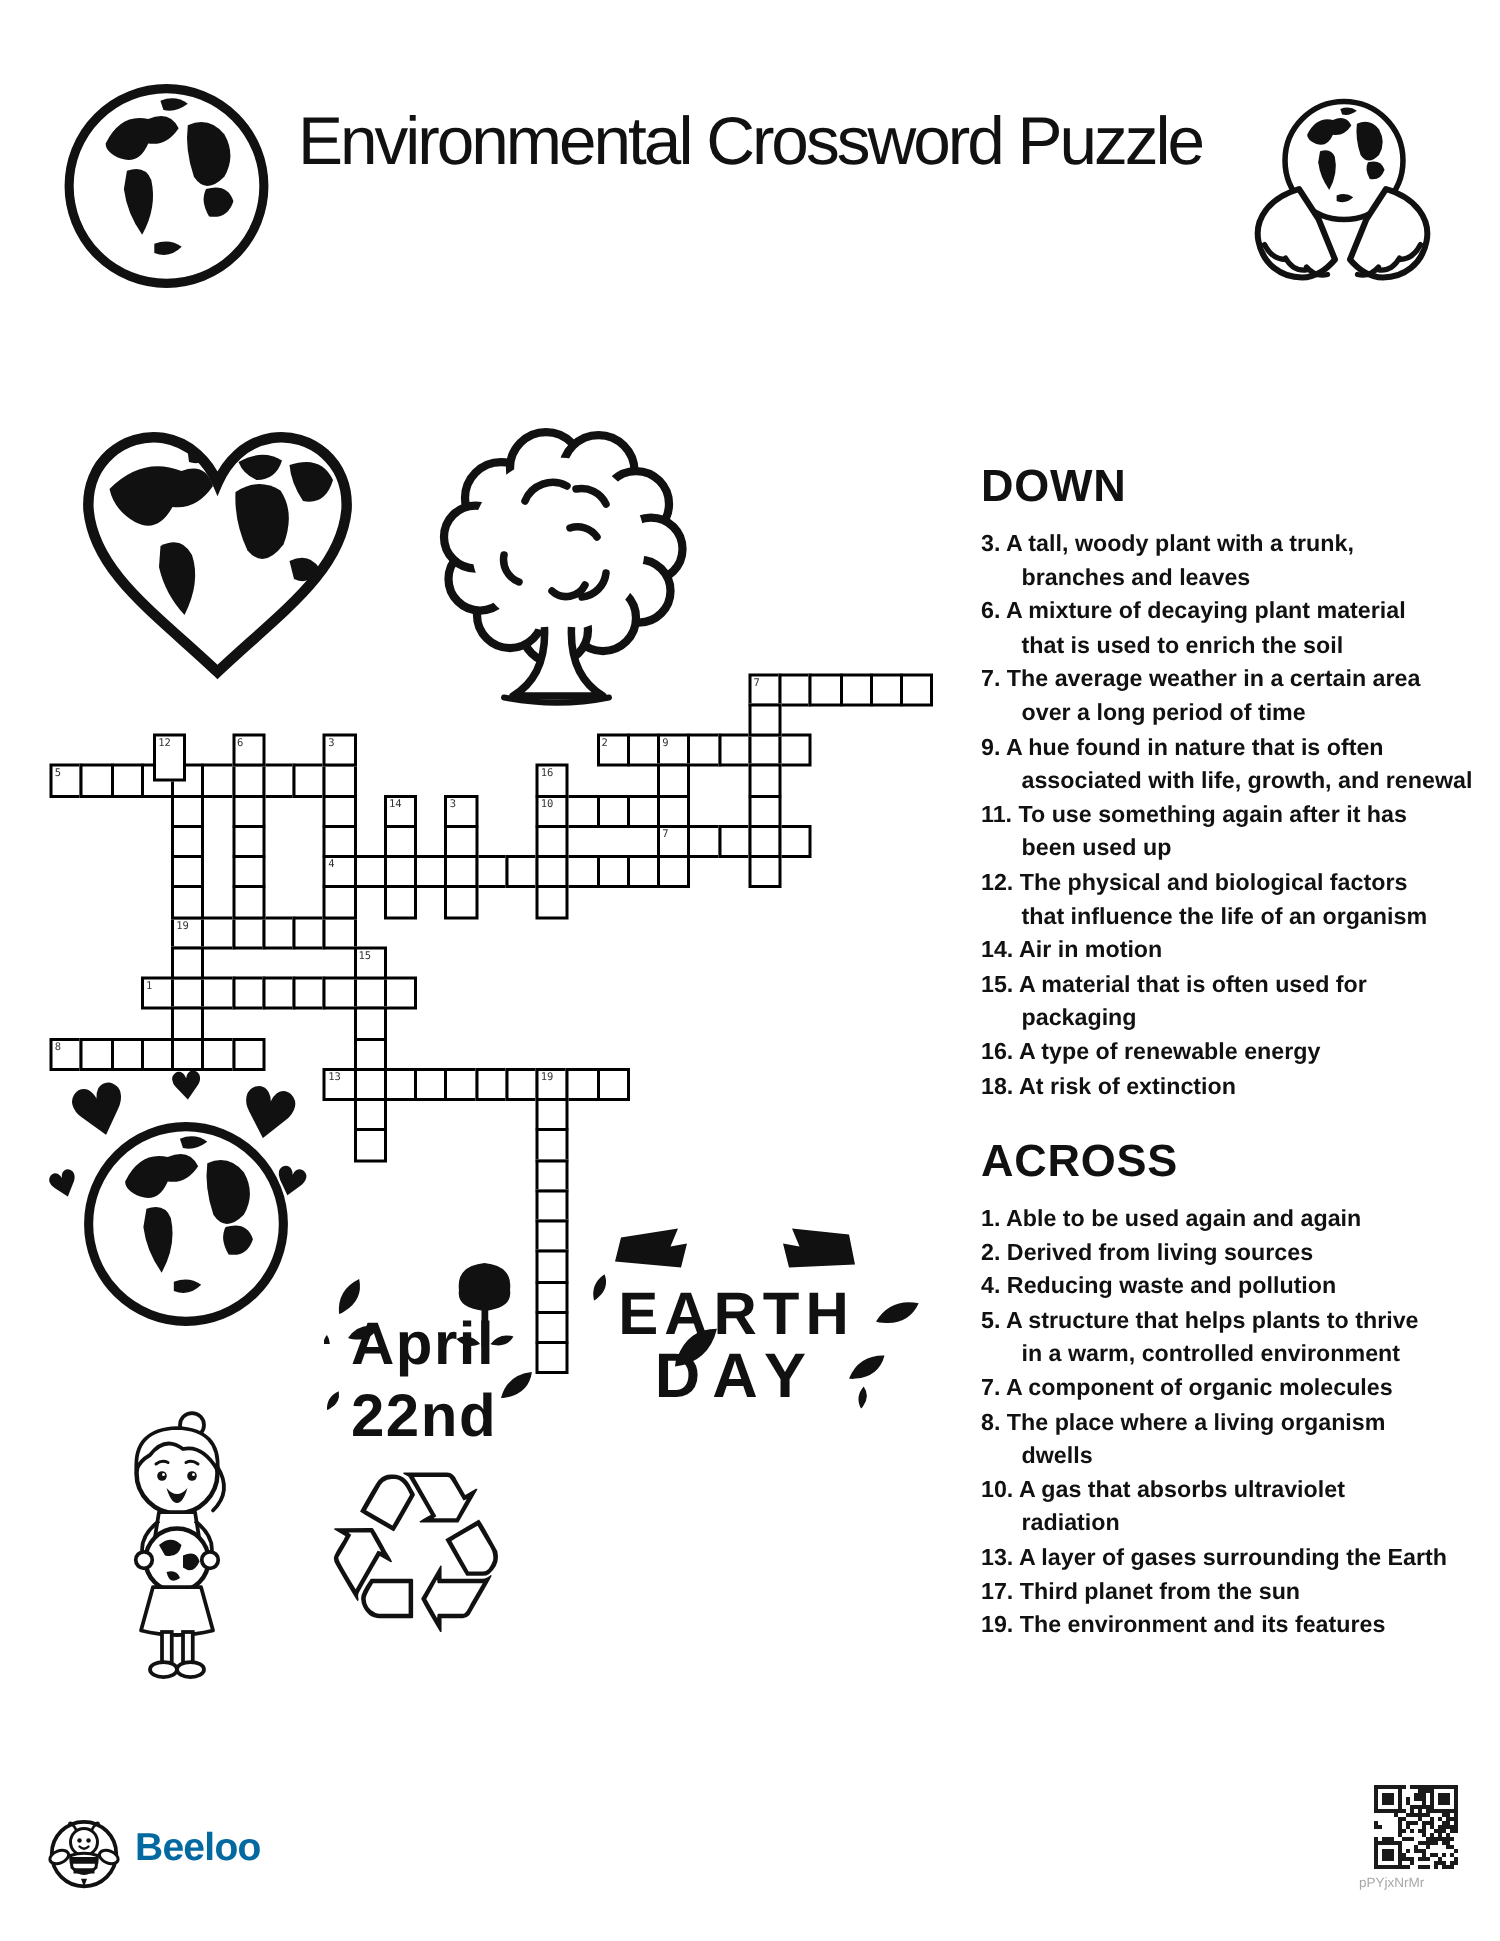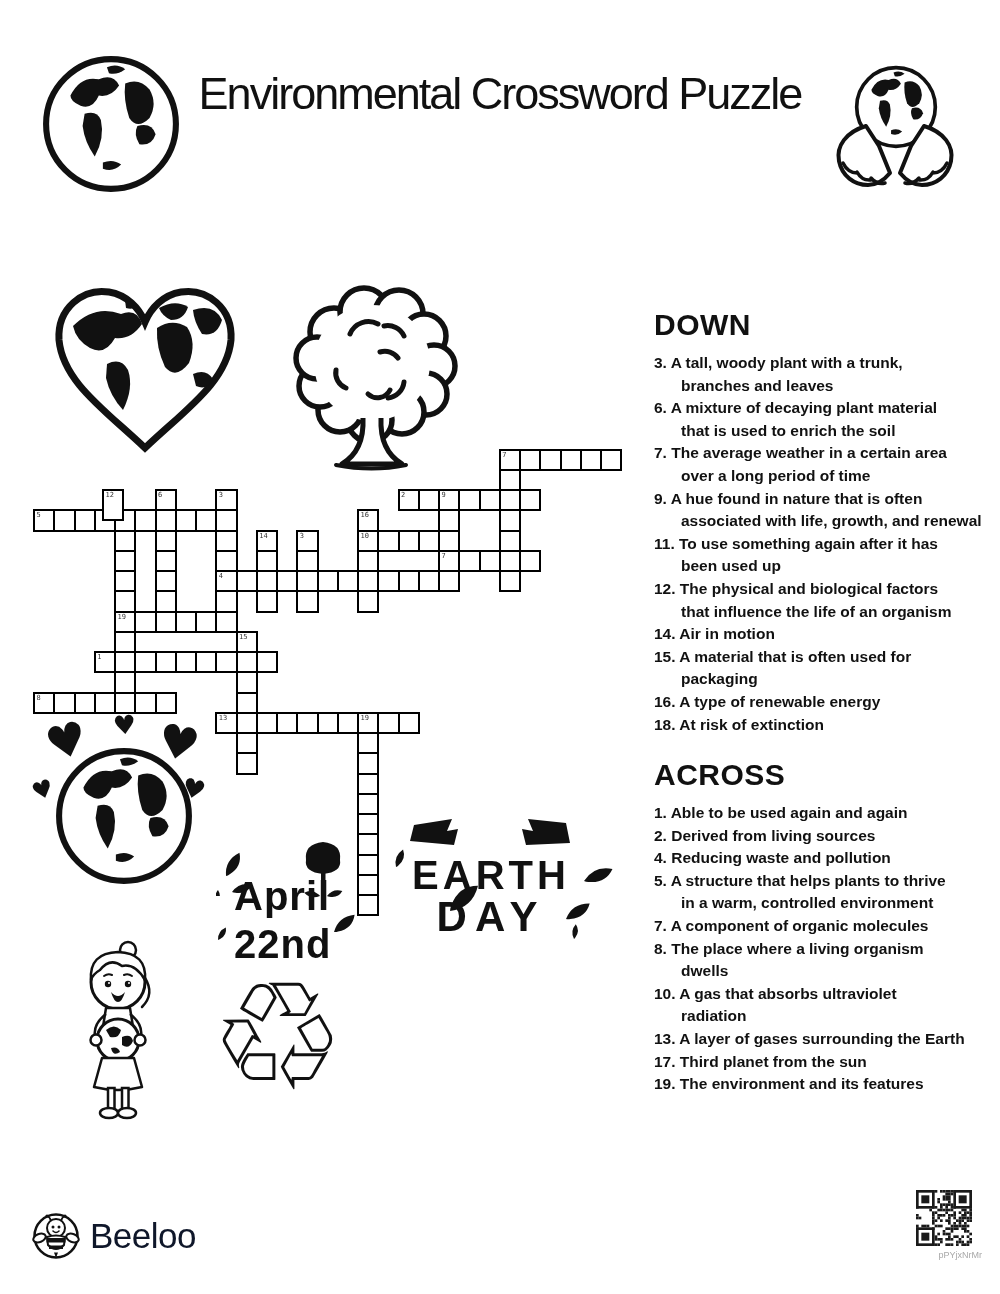--- a/index.html
+++ b/index.html
@@ -14,24 +14,24 @@
              font-size:15.5px;line-height:22.6px}
   .clue-list li{padding-left:27px;text-indent:-27px;white-space:pre-line}
   .cell{position:absolute;box-sizing:border-box;background:#fff;border:2px solid #000}
   .cell .num{position:absolute;top:0;left:1.5px;font-family:"DejaVu Sans Mono",monospace;
              font-size:7px;line-height:9px;color:#333;font-weight:normal}
   .heart{position:absolute;color:#111;font-family:"DejaVu Sans",sans-serif;line-height:1;
          font-weight:normal}
   .big-date{position:absolute;font-weight:bold;font-size:40px;letter-spacing:1px;color:#111}
   .recycle{position:absolute;font-family:"DejaVu Sans",sans-serif;font-size:150px;
            line-height:1;color:#111}
-  .brand{position:absolute;font-weight:normal;font-size:35px;letter-spacing:-0.5px;color:#0f172a}
+  .brand{position:absolute;font-weight:bold;font-size:26px;letter-spacing:-0.5px;color:#0369a1}
   .copyright{position:absolute;left:0;width:1000px;top:1256px;text-align:center;
              font-size:13.5px;color:#9b9b9b}
-  .qr-label{position:absolute;left:906px;top:1250px;width:76px;text-align:right;
+  .qr-label{position:absolute;left:906px;top:1250px;width:76px;text-align:left;
             font-size:9px;color:#a8a8a8}
   svg{display:block}
 </style>
 </head>
 <body>
 
 <div id="page">
 
   <svg width="0" height="0" style="position:absolute">
     <defs>

